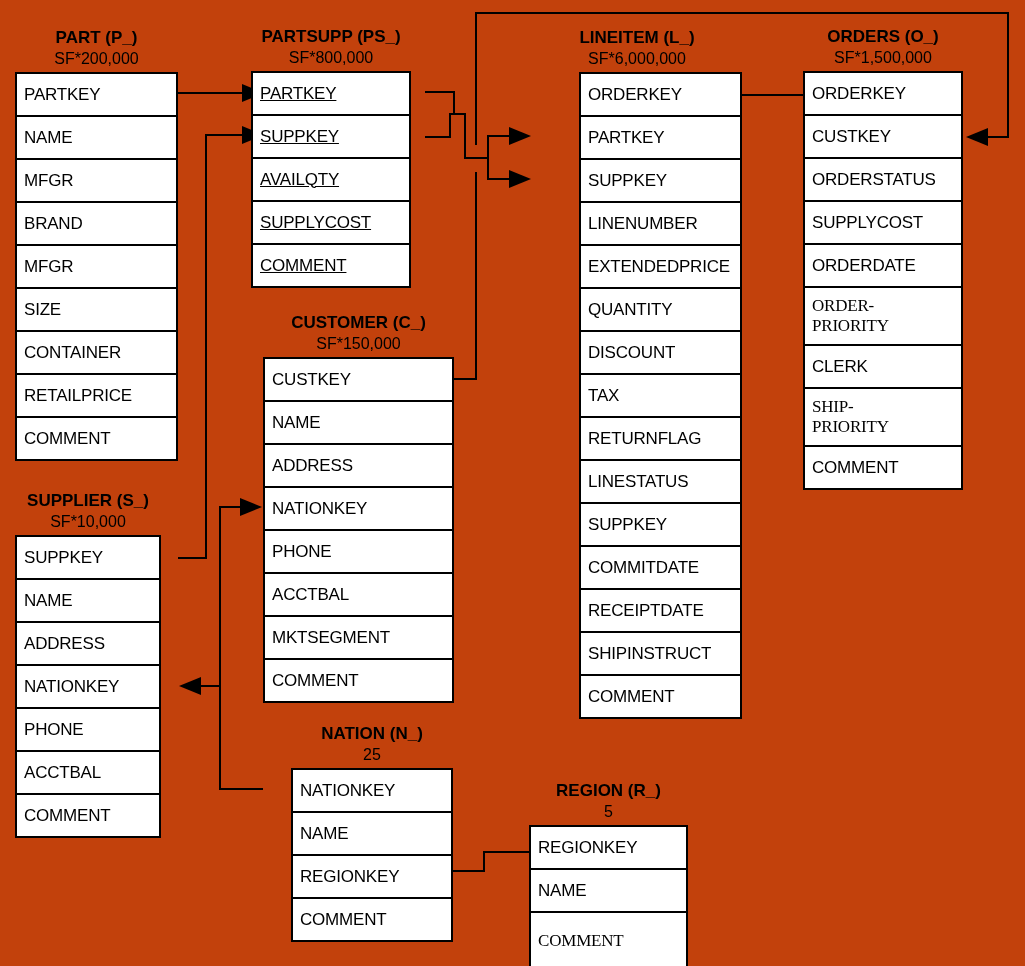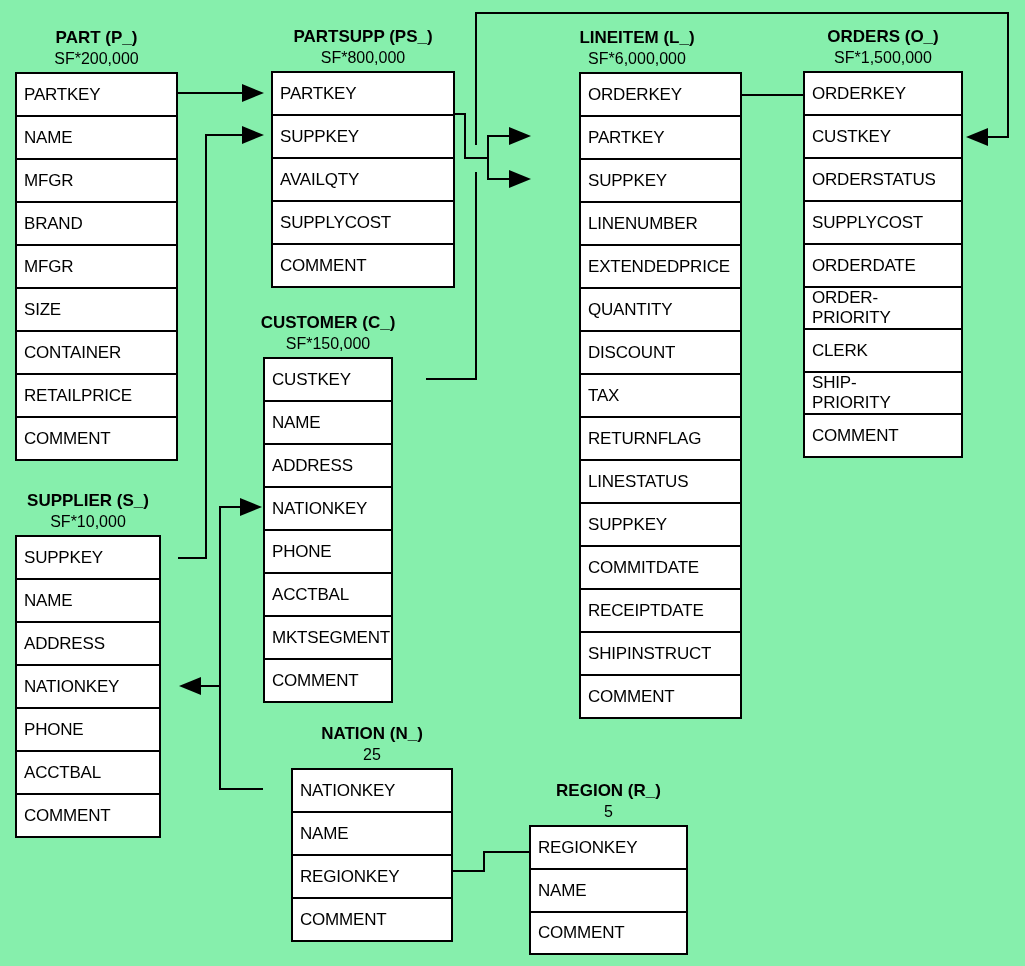--- a/index.html
+++ b/index.html
@@ -1,17 +1,17 @@
 <!DOCTYPE html>
 <html><head>
 <meta charset="utf-8">
 <style>
   html,body{margin:0;padding:0;background:#ffffff;}
   #canvas{
-    position:relative;width:1025px;height:966px;background:#86efac;
+    position:relative;width:1025px;height:966px;background:#c2410c;
     overflow:hidden;
     font-family:"Liberation Sans","DejaVu Sans",sans-serif;
     color:#000;
   }
   #wires{position:absolute;left:0;top:0;}
   .tbl{position:absolute;}
   .tbl-title{
     position:absolute;top:-46px;left:-20px;right:-20px;height:20px;
     text-align:center;font-size:17px;font-weight:bold;line-height:20px;
     white-space:nowrap;
@@ -21,21 +21,21 @@
     text-align:center;font-size:16px;line-height:20px;white-space:nowrap;
   }
   .cell{
     box-sizing:border-box;height:45px;margin-top:-2px;
     border:2px solid #000;background:#fff;
     display:flex;align-items:center;padding-left:7px;
     font-size:17px;letter-spacing:-0.2px;white-space:pre-line;line-height:20px;
     overflow:hidden;
   }
   .cell:first-child{margin-top:0;}
-  .cell.tall{height:44px;}
+  .cell.tall{height:60px;font-family:Liberation Serif, serif;}
 </style>
 </head>
 <body>
 
 <div id="canvas">
 
   <svg id="wires" width="1025" height="966" viewBox="0 0 1025 966" fill="none" stroke="#000" stroke-width="2">
 
     <path d="M178,93 H243"></path>
     <polygon points="264,93 242,84 242,102" fill="#000" stroke="none"></polygon>
@@ -74,21 +74,21 @@
     <div class="cell">NAME</div>
     <div class="cell">MFGR</div>
     <div class="cell">BRAND</div>
     <div class="cell">MFGR</div>
     <div class="cell">SIZE</div>
     <div class="cell">CONTAINER</div>
     <div class="cell">RETAILPRICE</div>
     <div class="cell">COMMENT</div>
   </section>
 
-  <section class="tbl" style="left:271px;top:73px;width:184px;">
+  <section class="tbl" style="left:251px;top:73px;width:160px;text-decoration:underline;">
     <div class="tbl-title">PARTSUPP (PS_)</div>
     <div class="tbl-sub">SF*800,000</div>
     <div class="cell">PARTKEY</div>
     <div class="cell">SUPPKEY</div>
     <div class="cell">AVAILQTY</div>
     <div class="cell">SUPPLYCOST</div>
     <div class="cell">COMMENT</div>
   </section>
 
   <section class="tbl" style="left:532px;top:74px;width:163px;padding-left:47px;">
@@ -120,21 +120,21 @@
     <div class="cell">SUPPLYCOST</div>
     <div class="cell">ORDERDATE</div>
     <div class="cell tall">ORDER-
 PRIORITY</div>
     <div class="cell">CLERK</div>
     <div class="cell tall">SHIP-
 PRIORITY</div>
     <div class="cell">COMMENT</div>
   </section>
 
-  <section class="tbl" style="left:263px;top:359px;width:130px;border-radius:16px;">
+  <section class="tbl" style="left:263px;top:359px;width:191px;border-radius:16px;">
     <div class="tbl-title">CUSTOMER (C_)</div>
     <div class="tbl-sub">SF*150,000</div>
     <div class="cell">CUSTKEY</div>
     <div class="cell">NAME</div>
     <div class="cell">ADDRESS</div>
     <div class="cell">NATIONKEY</div>
     <div class="cell">PHONE</div>
     <div class="cell">ACCTBAL</div>
     <div class="cell">MKTSEGMENT</div>
     <div class="cell">COMMENT</div>

